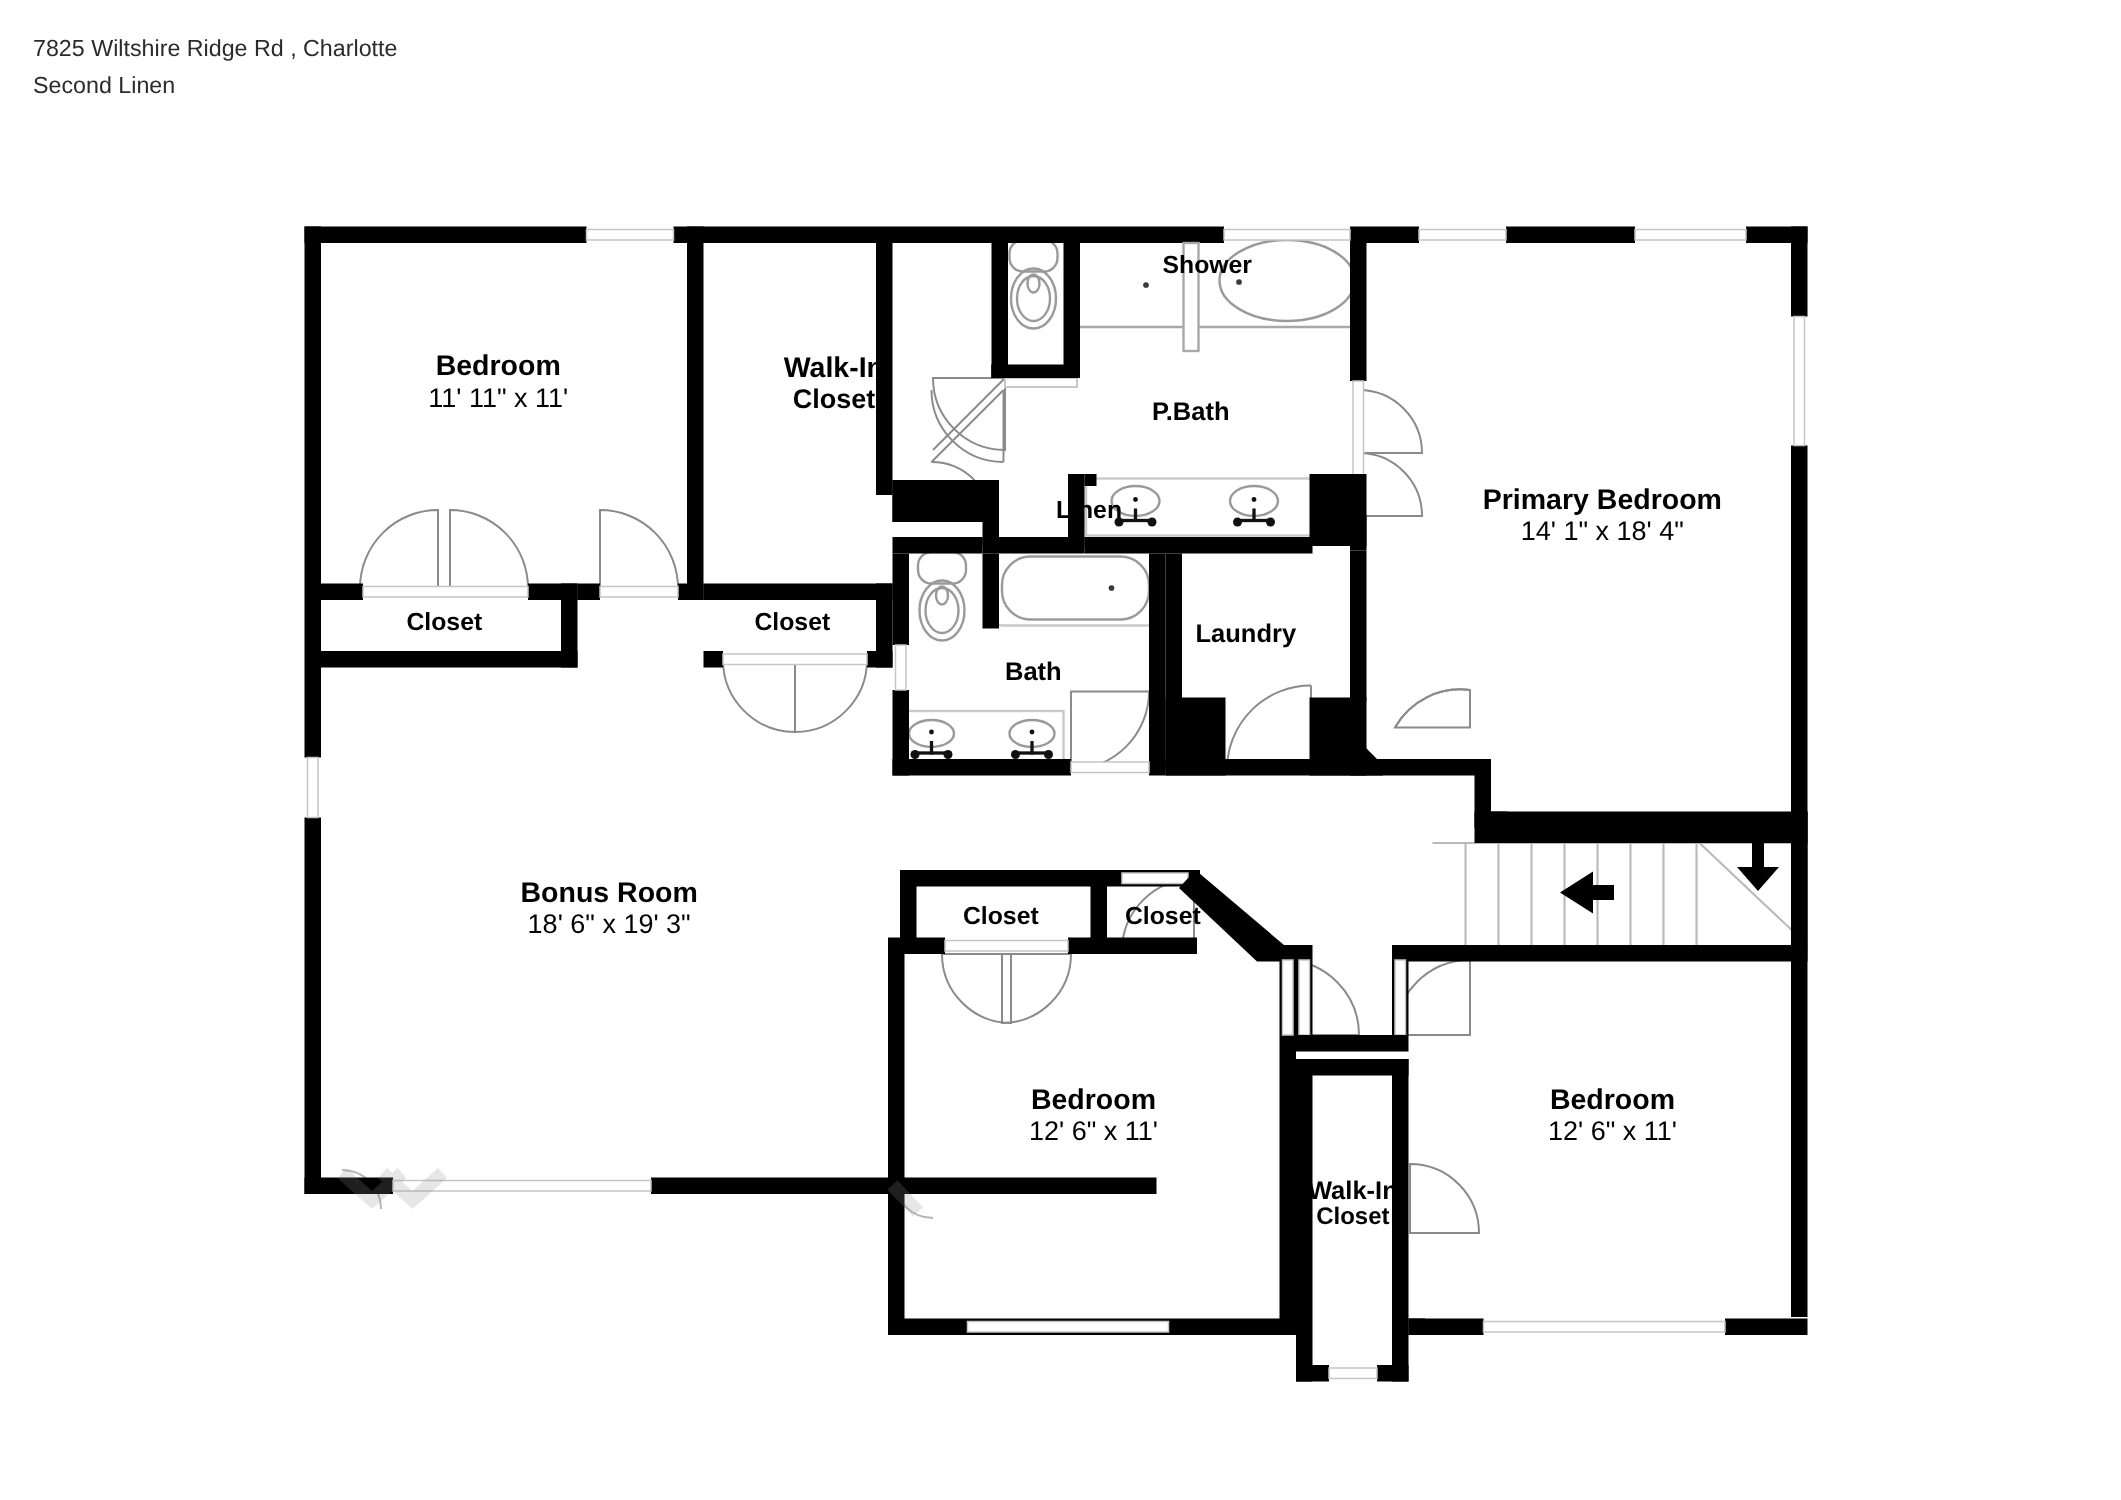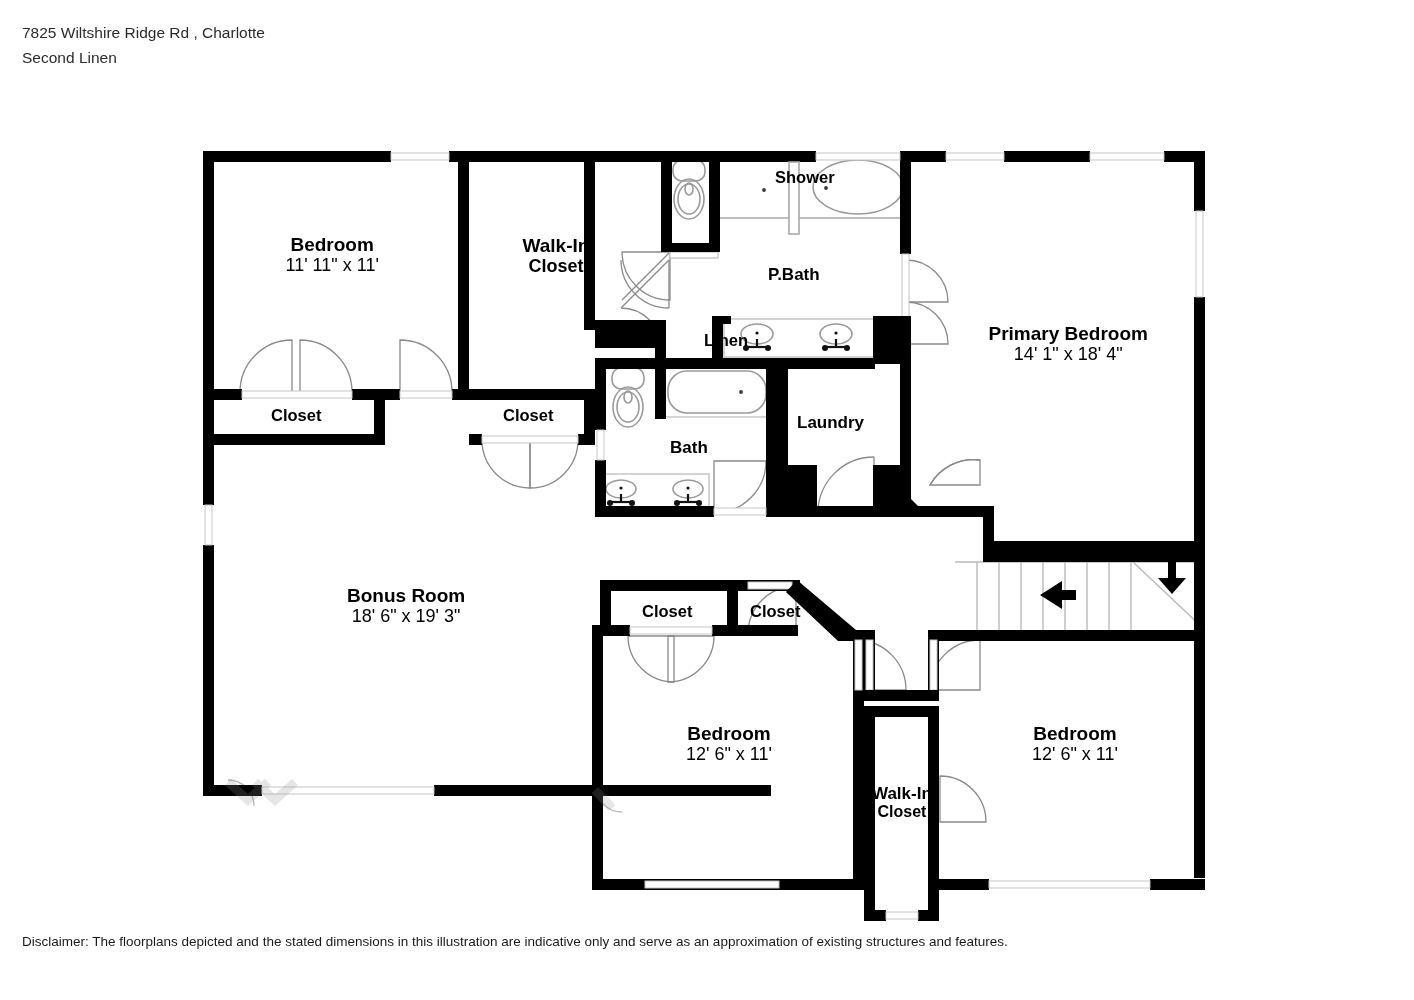--- a/index.html
+++ b/index.html
@@ -410,14 +410,13 @@
     <div class="lbl r1" style="left: 988.5px; top: 322.5px;"><span>Primary Bedroom</span><span class="dim">14' 1" x 18' 4"</span></div>
     <div class="lbl r1" style="left: 347px; top: 584.5px;"><span>Bonus Room</span><span class="dim">18' 6" x 19' 3"</span></div>
     <div class="lbl sm" style="left: 642px; top: 602px;"><span>Closet</span></div>
     <div class="lbl sm" style="left: 750px; top: 602px;"><span>Closet</span></div>
     <div class="lbl r1" style="left: 686px; top: 722.5px;"><span>Bedroom</span><span class="dim">12' 6" x 11'</span></div>
     <div class="lbl r2" style="left: 872px; top: 783.5px;"><span>Walk-In</span><span class="dim" style="font-weight: bold;">Closet</span></div>
     <div class="lbl r1" style="left: 1032px; top: 722.5px;"><span>Bedroom</span><span class="dim">12' 6" x 11'</span></div>
   </div>
 
 <div id="footer">
-  <div class="line">Disclaimer: The floorplans depicted and the stated dimensions in this illustration are indicative only and serve as an approximation of existing structures and features.</div>
 </div>
 
 </body></html>

